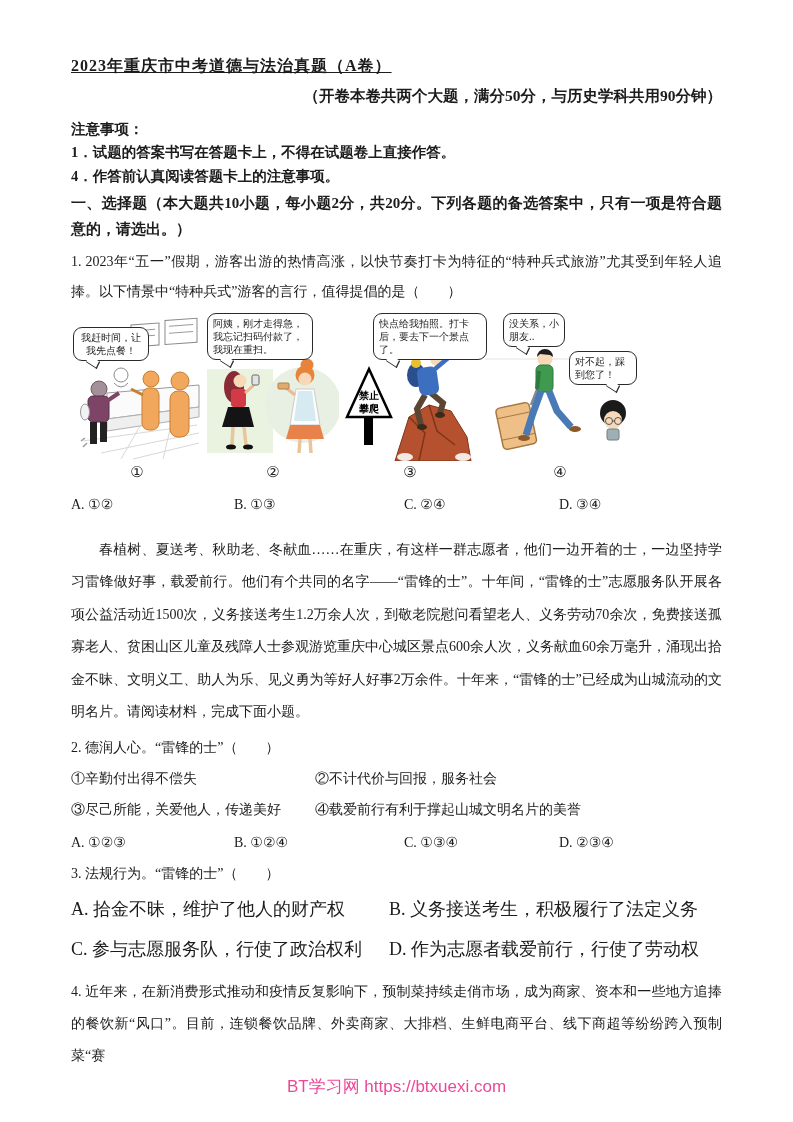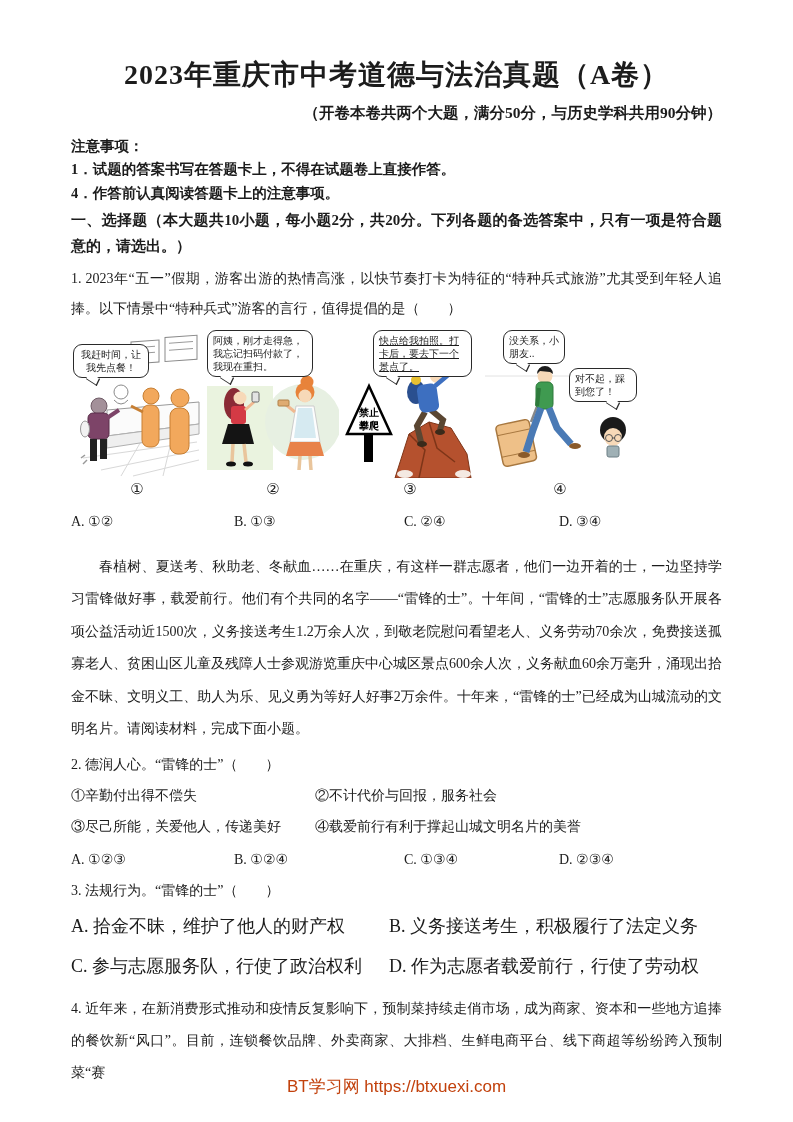--- a/index.html
+++ b/index.html
@@ -4,21 +4,21 @@
 <style>
   * { margin:0; padding:0; box-sizing:border-box; }
   html,body { background:#ffffff; }
   body {
     width:793px; height:1122px; position:relative;
     font-family:"Liberation Serif","DejaVu Serif",serif;
     color:#1c1c1c;
   }
   .page { position:relative; width:793px; height:1122px; padding:56px 71px 0 71px; overflow:hidden; }
 
-  .title { text-align:center; font-size:28px; font-weight:bold; letter-spacing:1px; }
+  .title { font-size:16px; font-weight:bold; letter-spacing:1px;text-decoration:underline; }
   .subtitle { text-align:right; font-size:15.5px; font-weight:bold; margin-top:9px; }
 
   .notice { margin-top:11px; }
   .notice-heading { font-weight:bold; font-size:14.5px; line-height:1.62; }
   .notice-item { font-weight:bold; font-size:14.5px; line-height:1.62; }
 
   .section-heading { font-weight:bold; font-size:15px; line-height:1.72; margin-top:3px; text-align:justify; }
 
   .q-text { font-size:14px; line-height:2.15; margin-top:4px; text-align:justify; }
 
@@ -50,21 +50,21 @@
   .sub-row span:nth-child(1){ width:244px; }
 
   .passage { margin-top:17px; font-size:14px; line-height:2.32; text-align:justify; text-indent:2em; }
 
   .q-heading { font-size:14px; line-height:2.1; margin-top:5px; }
 
   .footer {
     position:absolute; left:0; bottom:24px; width:100%; text-align:center;
     font-family:"Liberation Sans","DejaVu Sans",sans-serif; font-size:17px; color:#a9a9a9;
   }
-  .footer a { color:#c2410c; text-decoration:none; }
+  .footer a { color:#ec4899; text-decoration:none; }
   .sign-text { font-family:"Liberation Sans","DejaVu Sans",sans-serif; font-weight:bold; }
 </style>
 </head>
 <body>
 
 <div class="page">
 
   <div class="title">2023年重庆市中考道德与法治真题（A卷）</div>
   <div class="subtitle">（开卷本卷共两个大题，满分50分，与历史学科共用90分钟）</div>
 
@@ -151,21 +151,21 @@
         <polygon points="83,112 113,112 117,126 79,126" fill="#e8824a"></polygon>
         <line x1="88" y1="82" x2="78" y2="74" stroke="#f0b890" stroke-width="3"></line>
         <rect x="71" y="70" width="11" height="6" rx="1" fill="#dfab72" stroke="#b08048"></rect>
         <line x1="93" y1="126" x2="92" y2="140" stroke="#e9c59c" stroke-width="3.5"></line>
         <line x1="103" y1="126" x2="104" y2="140" stroke="#e9c59c" stroke-width="3.5"></line>
       </svg>
       <div class="panel-label">②</div>
     </div>
 
     <div class="panel panel-3">
-      <div class="bubble" style="left:28px; top:0; width:99px;text-decoration:underline;">快点给我拍照。打卡后，要去下一个景点了。</div>
+      <div class="bubble" style="left:28px; top:0; width:114px;">快点给我拍照。打卡后，要去下一个景点了。</div>
       <svg width="130" height="148" viewBox="0 0 130 148">
 
         <polygon points="24,56 2,104 46,104" fill="#ffffff" stroke="#000000" stroke-width="2.5"></polygon>
         <text class="sign-text" x="24" y="86" font-size="10" text-anchor="middle">禁止</text>
         <text class="sign-text" x="24" y="99" font-size="10" text-anchor="middle">攀爬</text>
         <rect x="19" y="104" width="9" height="28" fill="#000000"></rect>
 
         <polygon points="50,148 64,104 84,92 106,98 122,124 126,148" fill="#b5512e" stroke="#7e3518"></polygon>
         <path d="M64,104 L80,120 L74,148 M84,92 L92,118 L110,132" fill="none" stroke="#7e3518" stroke-width="1.5"></path>
         <ellipse cx="60" cy="144" rx="8" ry="4" fill="#f4e9e2"></ellipse>

